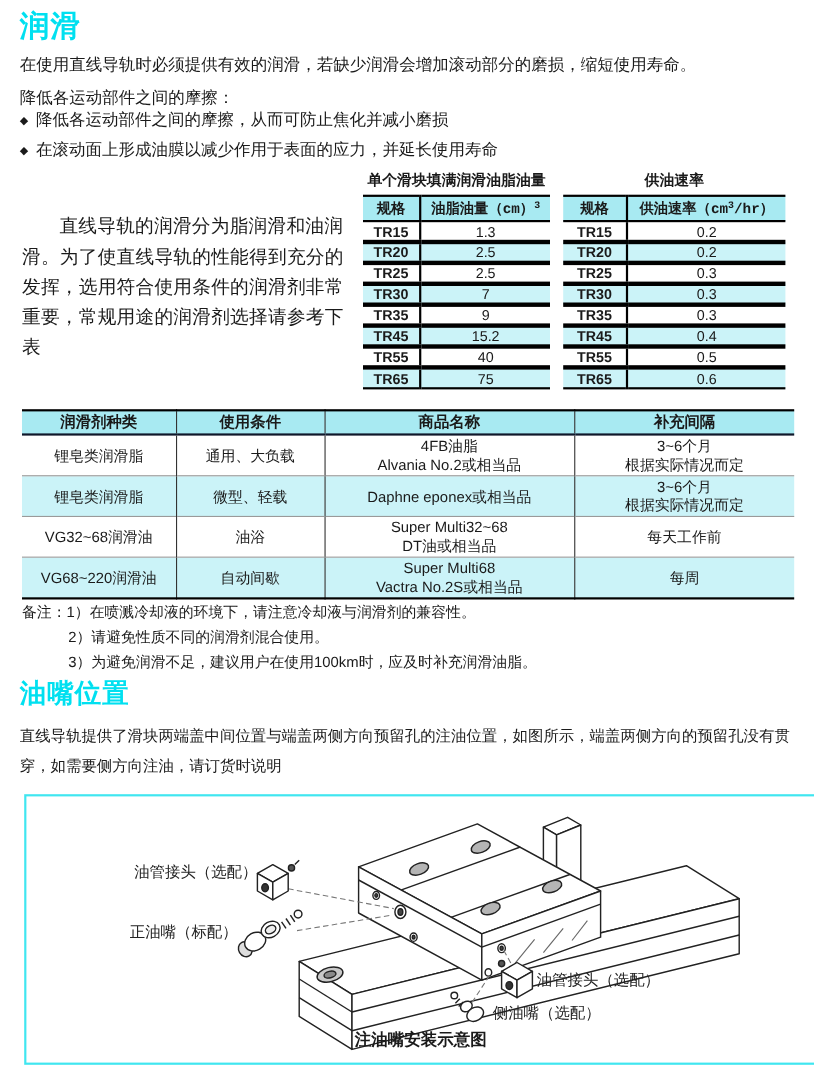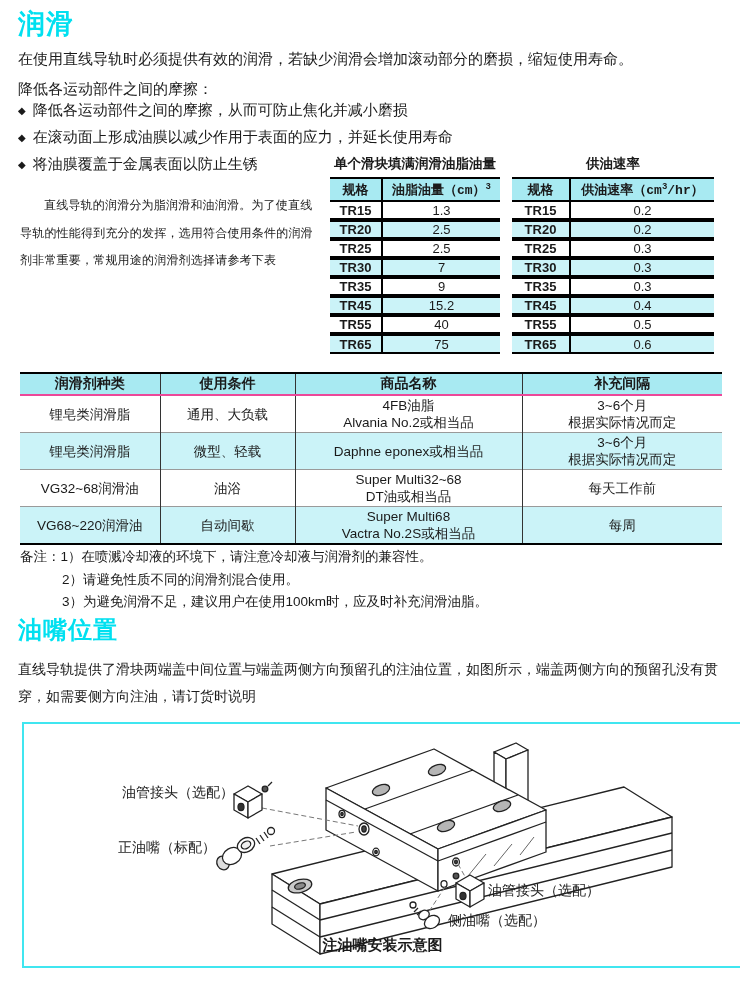--- a/index.html
+++ b/index.html
@@ -21,21 +21,21 @@
   #title2 { left:18px; top:614px; font-size:24px; }
 
   .bodytxt { font-size:15px; }
   #p1 { left:18px; top:50px; }
   #p2 { left:18px; top:80px; }
 
   #bullets { left:18px; top:97px; list-style:none; padding:0; }
   #bullets li { font-size:15px; line-height:26px; }
   #bullets li::before { content:"◆"; font-size:10px; margin-right:7px; vertical-align:1px; }
 
-  #lead { left:20px; top:192px; width:294px; font-size:12px; line-height:27.5px;
+  #lead { left:20px; top:192px; width:294px; font-size:17px; line-height:27.5px;
           text-indent:2em; letter-spacing:0.2px; }
 
   .tbl-wrap { position:absolute; }
   .tbl-title { text-align:center; font-size:13.5px; font-weight:bold; margin:0 0 4px 0; }
   table { border-collapse:collapse; table-layout:fixed; }
 
   .stable { width:100%; border-top:2px solid #000; border-bottom:2px solid #000; }
   .stable th { background:var(--table-header); border-bottom:2px solid #000;
                height:23px; font-size:13px; text-align:center; padding:0;font-family:Liberation Mono, monospace; }
   .stable td { height:19px; font-size:13px; text-align:center; padding:0; border-top:4px solid #000000; }
@@ -43,21 +43,21 @@
   .stable .c1 { border-right:2px solid #000; font-weight:bold; }
   .stable th.c1 { font-weight:bold; }
   .stable tbody tr:nth-child(even) { background:var(--table-stripe); }
   sup { font-size:9px; }
 
   #grease-wrap { left:330px; top:155px; width:170px; }
   #oil-wrap    { left:512px; top:155px; width:202px; }
 
   #lube-wrap { left:20px; top:372px; width:702px; }
   .btable { width:702px; border-top:2px solid #000; border-bottom:2px solid #000; }
-  .btable th { background:var(--table-header); border-bottom:2px solid #ec4899;
+  .btable th { background:var(--table-header); border-bottom:2px solid #0f172a;
                font-size:14px; height:14px; font-weight:bold; text-align:center; }
   .btable td { font-size:13.5px; text-align:center; border-top:1px solid #9a9a9a;
                height:35px; line-height:17px; white-space:pre-line; padding:1px 2px; }
   .btable tbody tr:first-child td { border-top:none; }
   .btable th + th, .btable td + td { border-left:1px solid #333; }
   .btable tbody tr:nth-child(even) { background:var(--table-stripe); }
 
   #notes { left:20px; top:546px; font-size:13.5px; line-height:22.5px; }
   #notes .ind { margin-left:42px; }
 
@@ -78,21 +78,20 @@
 <body>
 
 <h1 class="abs sec-title" id="title1">润滑</h1>
 
 <p class="abs bodytxt" id="p1">在使用直线导轨时必须提供有效的润滑，若缺少润滑会增加滚动部分的磨损，缩短使用寿命。</p>
 <p class="abs bodytxt" id="p2">降低各运动部件之间的摩擦：</p>
 
 <ul class="abs" id="bullets">
   <li>降低各运动部件之间的摩擦，从而可防止焦化并减小磨损</li>
   <li>在滚动面上形成油膜以减少作用于表面的应力，并延长使用寿命</li>
-  <li>将油膜覆盖于金属表面以防止生锈</li>
 </ul>
 
 <p class="abs" id="lead">直线导轨的润滑分为脂润滑和油润滑。为了使直线导轨的性能得到充分的发挥，选用符合使用条件的润滑剂非常重要，常规用途的润滑剂选择请参考下表</p>
 
 <div class="tbl-wrap" id="grease-wrap">
   <p class="tbl-title">单个滑块填满润滑油脂油量</p>
   <table class="stable">
     <colgroup>
         <col style="width:52px">
         <col>

